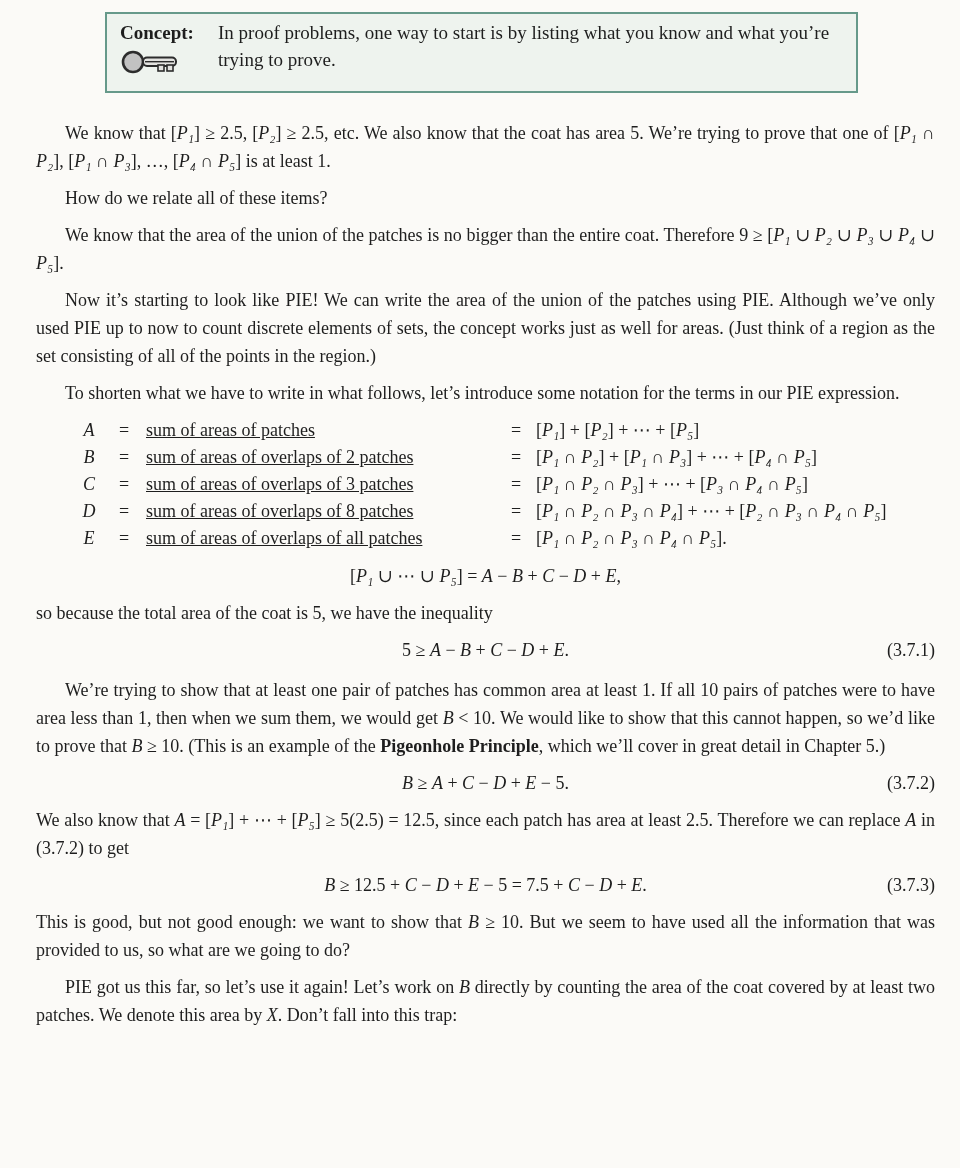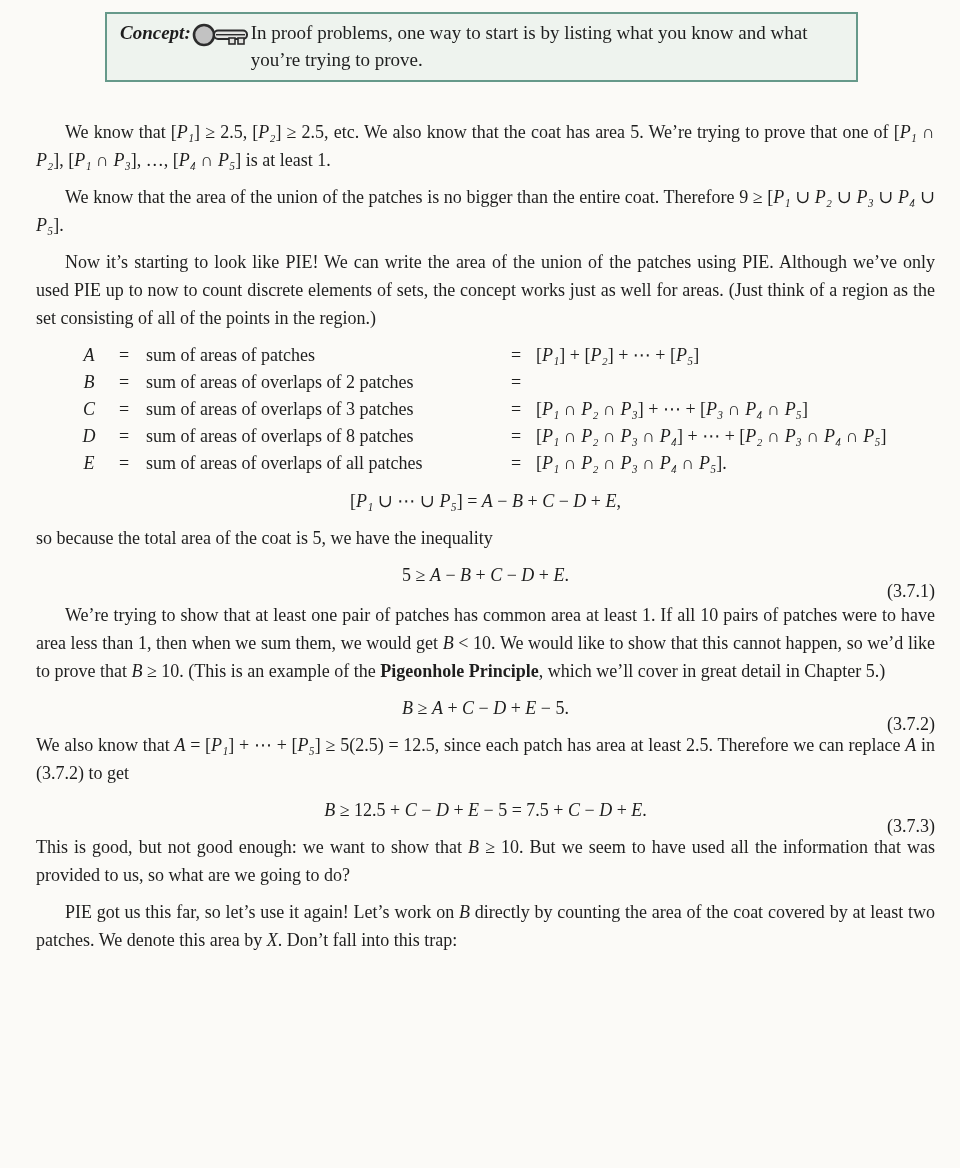--- a/index.html
+++ b/index.html
@@ -21,38 +21,38 @@
     display:flex;
     margin-left:69px;
     width:753px;
     box-sizing:border-box;
     background:#eef3ee;
     border:2px solid #66998a;
     padding:5px 12px 7px 13px;
     font-size:19px;
     line-height:27px;
   }
-  .concept-left { flex:0 0 96px; display:flex; flex-direction:row;font-style:italic; }
+  .concept-left { flex:0 0 96px; display:flex; flex-direction:column; }
   .concept-label { font-weight:bold; }
   .key-icon-wrap { margin-top:1px; }
   .concept-text { flex:1; padding-left:2px; }
   
   .para { margin:9px 0; text-align:justify; }
   .ind { text-indent:29px; }
-  .mt-first { margin-top:36px; }
+  .mt-first { margin-top:26px; }
   .mt-lg { margin-top:12px; }
   
   .eqrow { position:relative; text-align:center; margin:5px 0; }
-  .eqtag { position:absolute; right:0; top:16px; }
+  .eqtag { position:absolute; right:0; top:0; }
   
   .def-table { margin:10px 0 10px 40px; }
   .def-row { display:grid; grid-template-columns:26px 44px 350px 40px 1fr; line-height:27px; }
   .def-letter { font-style:italic; text-align:center; }
   .def-eq { text-align:center; }
-  .def-desc { text-align:left; }
+  .def-desc { text-align:left;text-decoration:underline; }
   .def-expr { white-space:nowrap; }
   
   .mi { font-style:italic; }
   .bf { font-weight:bold; }
 </style>
 </head>
 <body>
 
 <div class="page">
 
@@ -67,39 +67,42 @@
           <rect x="38" y="18" width="6" height="6" fill="#e3e3e0" stroke="#2c2c2c" stroke-width="1.6"></rect>
           <rect x="47" y="18" width="6" height="6" fill="#e3e3e0" stroke="#2c2c2c" stroke-width="1.6"></rect>
         </svg>
       </div>
     </div>
     <div class="concept-text">In proof problems, one way to start is by listing what you know and what you’re trying to prove.</div>
   </div>
 
   <p class="para ind mt-first"><span>We know that [</span><span class="mi">P₁</span><span>] ≥ 2.5, [</span><span class="mi">P₂</span><span>] ≥ 2.5, etc. We also know that the coat has area 5. We’re trying to prove that one of [</span><span class="mi">P₁</span><span> ∩ </span><span class="mi">P₂</span><span>], [</span><span class="mi">P₁</span><span> ∩ </span><span class="mi">P₃</span><span>], …, [</span><span class="mi">P₄</span><span> ∩ </span><span class="mi">P₅</span><span>] is at least 1.</span></p>
 
+  <p class="para ind"><span>How do we relate all of these items?</span></p>
 
   <p class="para ind"><span>We know that the area of the union of the patches is no bigger than the entire coat.  Therefore 9 ≥ [</span><span class="mi">P₁</span><span> ∪ </span><span class="mi">P₂</span><span> ∪ </span><span class="mi">P₃</span><span> ∪ </span><span class="mi">P₄</span><span> ∪ </span><span class="mi">P₅</span><span>].</span></p>
 
   <p class="para ind"><span>Now it’s starting to look like PIE! We can write the area of the union of the patches using PIE. Although we’ve only used PIE up to now to count discrete elements of sets, the concept works just as well for areas. (Just think of a region as the set consisting of all of the points in the region.)</span></p>
 
+  <p class="para ind"><span>To shorten what we have to write in what follows, let’s introduce some notation for the terms in our PIE expression.</span></p>
 
   <div class="def-table">
     <div class="def-row">
       <span class="def-letter">A</span>
       <span class="def-eq">=</span>
       <span class="def-desc">sum of areas of patches</span>
       <span class="def-eq">=</span>
       <span class="def-expr"><span>[</span><span class="mi">P₁</span><span>] + [</span><span class="mi">P₂</span><span>] + ⋯ + [</span><span class="mi">P₅</span><span>]</span></span>
     </div>
     <div class="def-row">
       <span class="def-letter">B</span>
       <span class="def-eq">=</span>
       <span class="def-desc">sum of areas of overlaps of 2 patches</span>
       <span class="def-eq">=</span>
+      <span class="def-expr"><span>[</span><span class="mi">P₁</span><span> ∩ </span><span class="mi">P₂</span><span>] + [</span><span class="mi">P₁</span><span> ∩ </span><span class="mi">P₃</span><span>] + ⋯ + [</span><span class="mi">P₄</span><span> ∩ </span><span class="mi">P₅</span><span>]</span></span>
     </div>
     <div class="def-row">
       <span class="def-letter">C</span>
       <span class="def-eq">=</span>
       <span class="def-desc">sum of areas of overlaps of 3 patches</span>
       <span class="def-eq">=</span>
       <span class="def-expr"><span>[</span><span class="mi">P₁</span><span> ∩ </span><span class="mi">P₂</span><span> ∩ </span><span class="mi">P₃</span><span>] + ⋯ + [</span><span class="mi">P₃</span><span> ∩ </span><span class="mi">P₄</span><span> ∩ </span><span class="mi">P₅</span><span>]</span></span>
     </div>
     <div class="def-row">
       <span class="def-letter">D</span>

